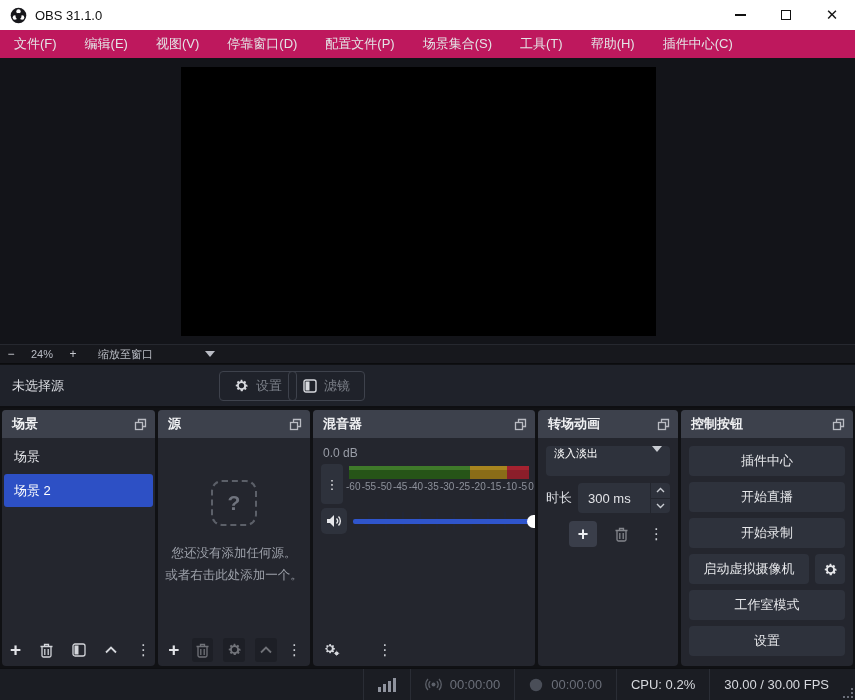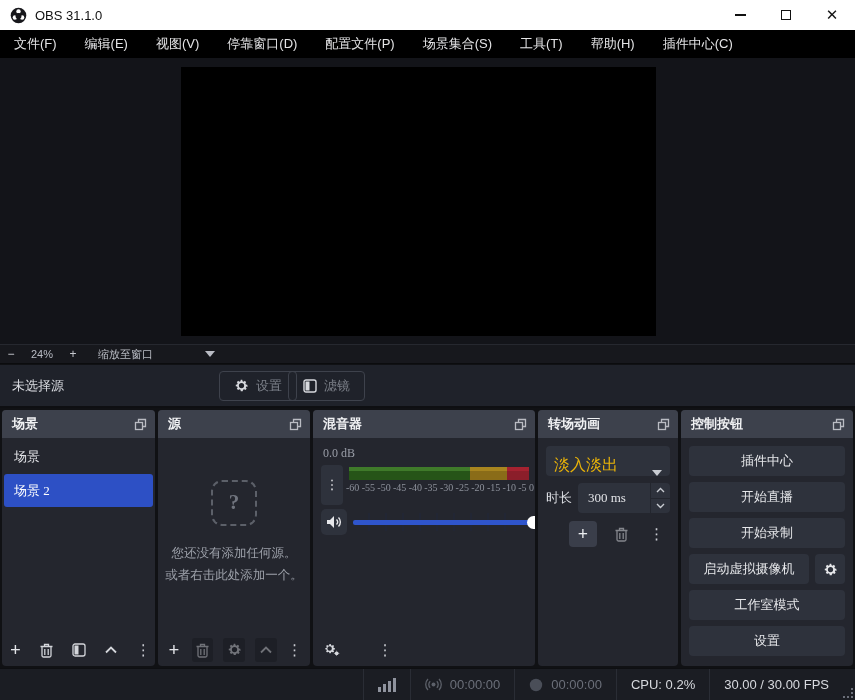--- a/index.html
+++ b/index.html
@@ -13,21 +13,21 @@
   .titlebar .logo { margin:0 8px 0 10px; width:17px; height:17px; }
   .titlebar .title { font-size:13px; color:#111; }
   .winbtns { position:absolute; right:0; top:0; height:30px; display:flex; }
   .winbtn { width:46px; height:30px; display:flex; align-items:center; justify-content:center;
     color:#111; font-size:13px; }
   .wb-min { position:relative; } .wb-min i { display:block; width:11px; height:1.4px; background:#111; }
   .wb-max i { display:block; width:10px; height:10px; border:1.4px solid #111; }
   .wb-close { font-size:15px; }
 
   
-  .menubar { position:absolute; left:0; top:30px; width:855px; height:28px; background:#000000;
+  .menubar { position:absolute; left:0; top:30px; width:855px; height:28px; background:#be185d;
     display:flex; align-items:center; }
   .menu-item { padding:0 14px; height:28px; display:flex; align-items:center; color:#e4e4e6; font-size:13px; }
 
   
   .canvas { position:absolute; left:0; top:58px; width:855px; height:286px; background:#131419; }
   .preview { position:absolute; left:181px; top:9px; width:475px; height:269px; background:#000; }
   .canvas-split { position:absolute; left:0; top:344px; width:855px; height:1px; background:#26282f; }
 
   
   .zoombar { position:absolute; left:0; top:345px; width:855px; height:19px; background:#17181d;
@@ -41,21 +41,21 @@
   
   .srcbar { position:absolute; left:0; top:365px; width:855px; height:43px; background:#1f222a;
     display:flex; align-items:center; border-bottom:2px solid #0e0f12; }
   .srcbar .status { margin-left:12px; color:#dcdee3; font-size:13px; }
   .srcbar-btn { height:30px; border:1px solid #3e424c; border-radius:4px; background:transparent;
     display:flex; align-items:center; gap:7px; padding:0 14px; color:#7c8089; font-size:13px; }
   .srcbar-btn.settings { position:absolute; left:219px; }
   .srcbar-btn.filters { position:absolute; left:288px; }
 
   
-  .docks { position:absolute; left:0; top:410px; width:855px; height:256px;font-family:Liberation Serif, serif; }
+  .docks { position:absolute; left:0; top:410px; width:855px; height:256px; }
   .panel { position:absolute; top:0; height:256px; background:#24262e; border-radius:4px;
     display:flex; flex-direction:column; overflow:hidden; }
   .panel-header { height:28px; background:#3d414c; display:flex; align-items:center;
     padding:0 8px 0 10px; flex:none; }
   .panel-title { font-weight:bold; font-size:13px; color:#f0f1f3; flex:1; }
   .popout { width:13px; height:13px; opacity:.9; }
   .panel-body { flex:1; position:relative; }
   .panel-toolbar { flex:none; height:33px; display:flex; align-items:center; padding:0 8px;
     gap:18px; color:#d3d5da; }
   .tb-icon { display:flex; align-items:center; justify-content:center; width:20px; height:22px; }
@@ -105,21 +105,21 @@
     border-radius:2px; background:#2f55cc; }
   .vol-ticks { position:absolute; left:40px; top:4px; width:160px; height:18px;
     background:repeating-linear-gradient(90deg, transparent 0 15px, #222634 15px 17px); }
   .vol-handle { position:absolute; left:214px; top:7px; width:24px; height:13px;
     background:#fff; border-radius:7px; }
   .mixer-toolbar-gap { flex:1; }
 
   
   .tr-body { padding:8px; }
   .tr-select { position:relative; height:30px; background:#2e323c; border-radius:4px;
-    display:flex; align-items:flex-end; padding:0 8px; font-size:16px; color:#eab308; }
+    display:flex; align-items:flex-start; padding:0 8px; font-size:11px; color:#ffffff; }
   .tr-select .caret { position:absolute; right:8px; width:0; height:0;
     border-left:5px solid transparent; border-right:5px solid transparent; border-top:6px solid #c9ccd2; }
   .tr-dur-row { display:flex; align-items:center; margin-top:7px; }
   .tr-dur-label { width:32px; font-size:13px; color:#dcdee3; }
   .spinbox { position:relative; flex:1; height:30px; background:#2e323c; border-radius:4px;
     display:flex; align-items:center; padding-left:10px; font-size:13px; color:#e2e3e7; }
   .spin-btns { position:absolute; right:0; top:0; width:20px; height:30px; border-left:1px solid #23262e;
     display:flex; flex-direction:column; }
   .spin-btns .sb { flex:1; display:flex; align-items:center; justify-content:center; }
   .spin-btns .sb:first-child { border-bottom:1px solid #23262e; }

